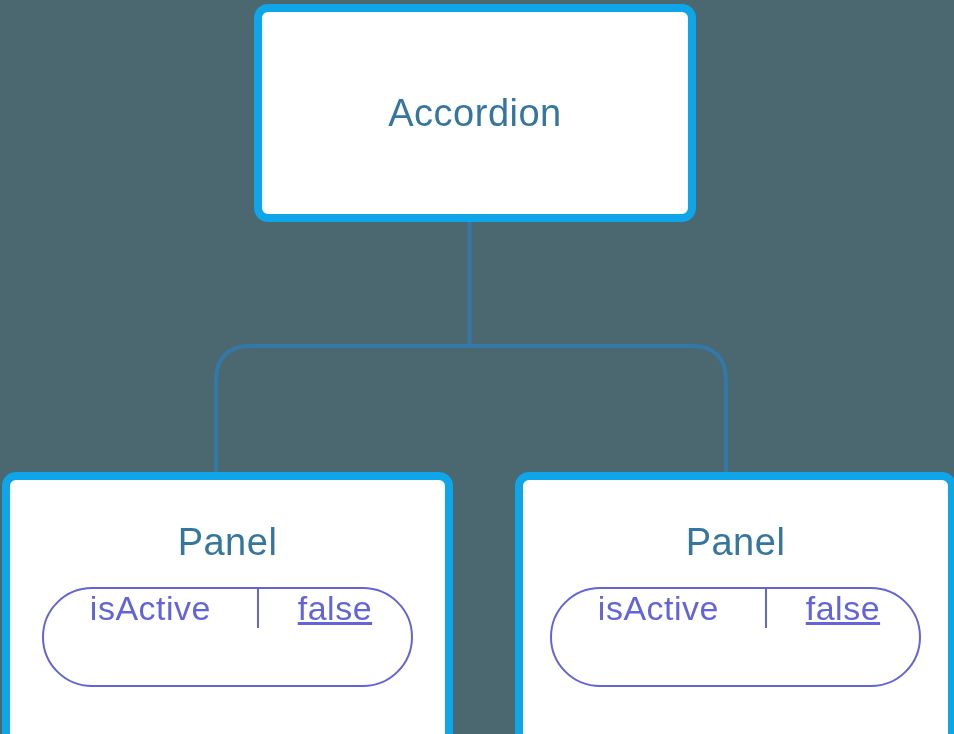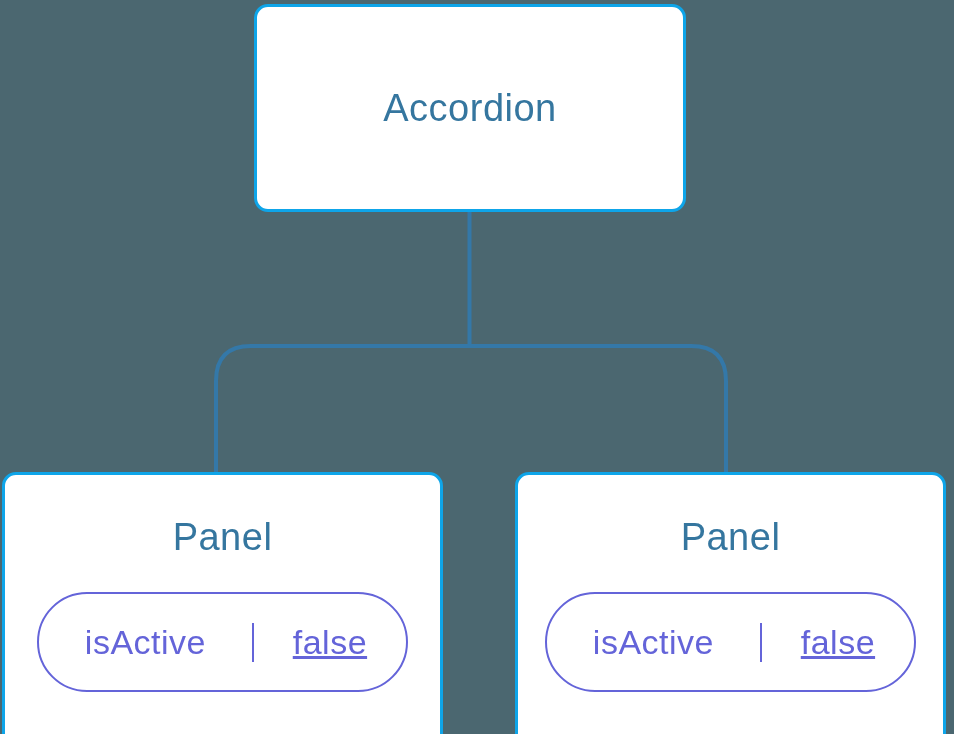--- a/index.html
+++ b/index.html
@@ -13,21 +13,21 @@
   }
   .connector-svg {
     position: absolute;
     left: 0; top: 0;
     width: 954px; height: 734px;
     z-index: 0;
   }
   .node {
     position: absolute;
     background: #FFFFFF;
-    border: 3px solid #0ea5e9;
+    border: 8px solid #0ea5e9;
     border-radius: 14px;
     z-index: 1;
     box-sizing: content-box;
   }
   .node-accordion {
     left: 254px; top: 4px;
     width: 426px; height: 202px;
     display: flex;
     align-items: center;
     justify-content: center;
@@ -43,28 +43,28 @@
     top: 472px;
     height: 247px;
     display: flex;
     flex-direction: column;
     align-items: center;
     padding-top: 34px;
   }
   .node-panel-left  { left: 2px;   width: 435px; }
   .node-panel-right { left: 515px; width: 425px; }
   .prop-pill {
-    margin-top: 26px;
+    margin-top: 16px;
     width: 371px;
     height: 100px;
     box-sizing: border-box;
     border: 2.5px solid #6464D9;
     border-radius: 50px;
     display: flex;
-    align-items: center;
+    align-items: flex-start;
     color: #6464D9;
     font-size: 34px;
     letter-spacing: 0.5px;
     overflow: hidden;
   }
   .prop-name {
     flex: 0 0 58%;
     border-right: 2.5px solid #6464D9;
     display: flex;
     align-items: center;

